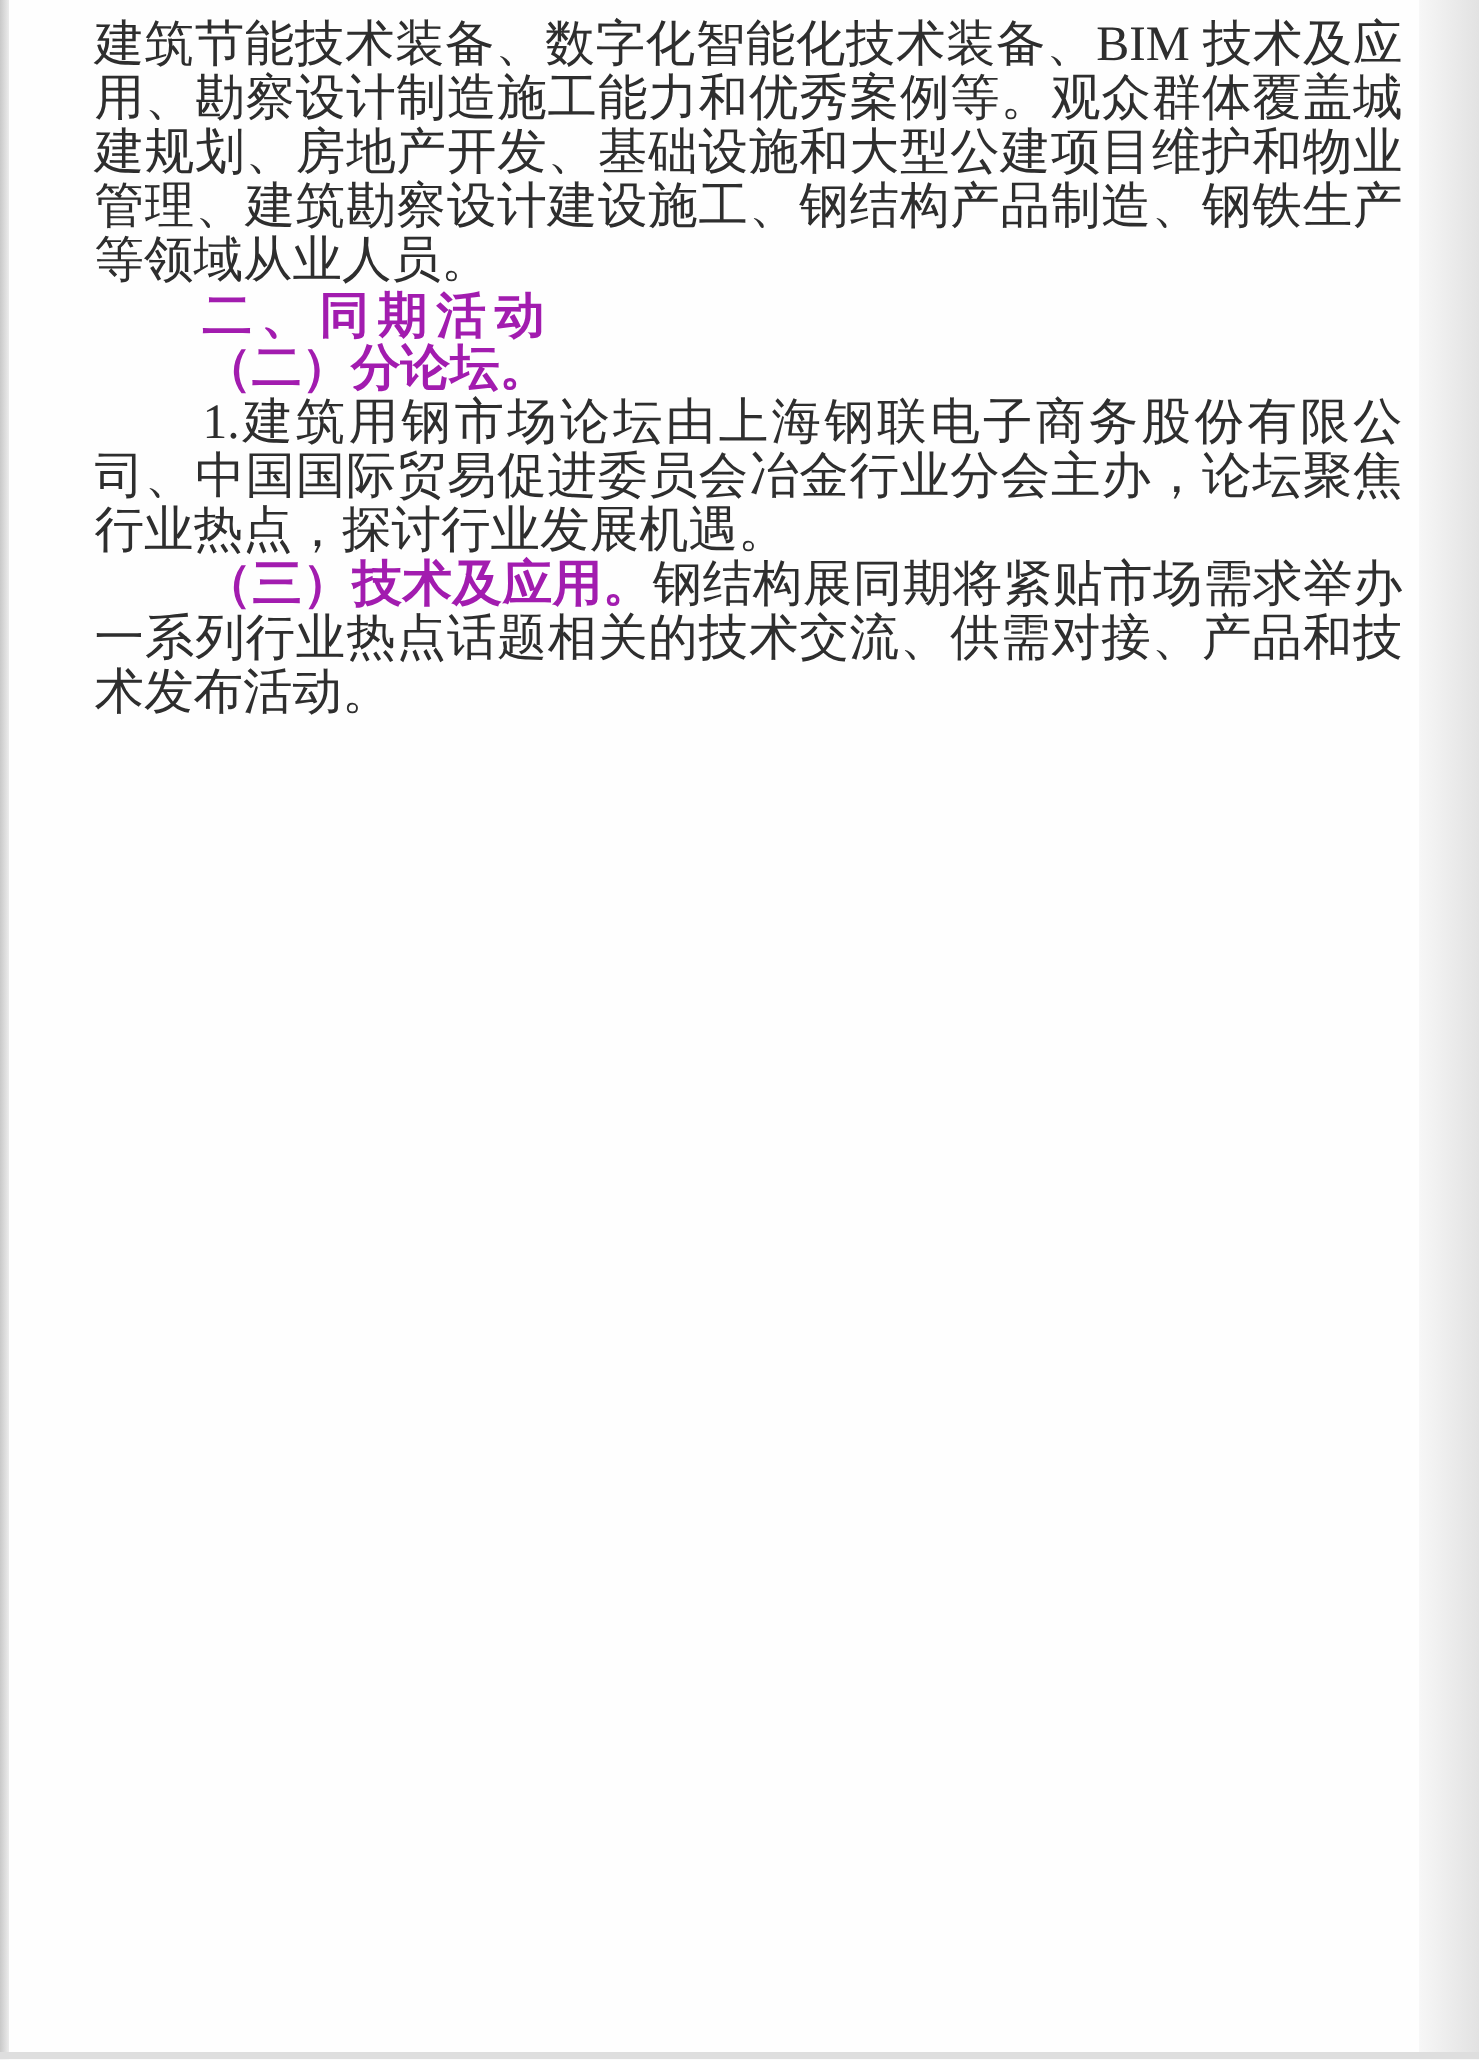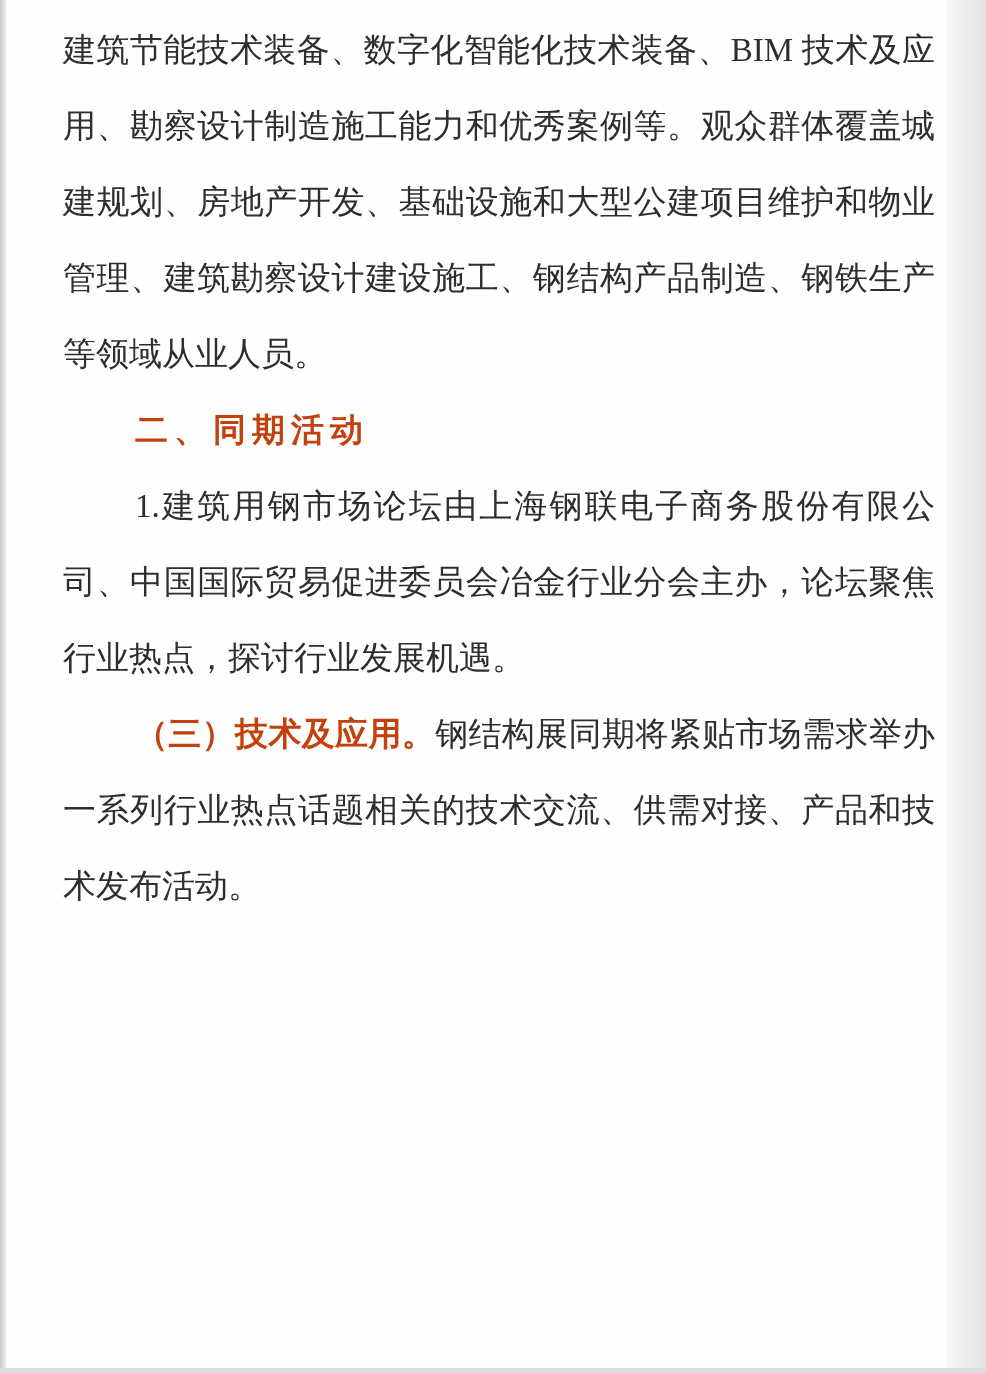--- a/index.html
+++ b/index.html
@@ -37,47 +37,48 @@
   }
   .content {
     position: absolute;
     left: 63px;
     top: 12px;
     width: 872px;
   }
   .para {
     margin: 0;
     font-size: 33px;
-    line-height: 76px;
+    line-height: 36px;
     text-align: justify;
     text-justify: inter-character;
     word-break: break-all;
     color: #2e2e2e;
   }
   .para.indent {
     text-indent: 72px;
   }
   .para .seg-bold {
     font-weight: 700;
-    color: #c2410c;
+    color: #a21caf;
   }
   .para.heading {
     font-family: "Liberation Sans", "DejaVu Sans", sans-serif;
     font-weight: 700;
     letter-spacing: 6px;
     color: #161616;
     text-align: left;
   }
 </style>
 </head>
 <body>
 
 <div class="page">
   <div class="content" id="doc-content">
       <p class="para"><span class="seg-regular">建筑节能技术装备、数字化智能化技术装备、BIM 技术及应用、勘察设计制造施工能力和优秀案例等。观众群体覆盖城建规划、房地产开发、基础设施和大型公建项目维护和物业管理、建筑勘察设计建设施工、钢结构产品制造、钢铁生产等领域从业人员。</span></p>
       <p class="para indent heading"><span class="seg-bold">二、同期活动</span></p>
+      <p class="para indent"><span class="seg-bold">（二）分论坛。</span></p>
       <p class="para indent"><span class="seg-regular">1.建筑用钢市场论坛由上海钢联电子商务股份有限公司、中国国际贸易促进委员会冶金行业分会主办，论坛聚焦行业热点，探讨行业发展机遇。</span></p>
       <p class="para indent"><span class="seg-bold">（三）技术及应用。</span><span class="seg-regular">钢结构展同期将紧贴市场需求举办一系列行业热点话题相关的技术交流、供需对接、产品和技术发布活动。</span></p>
     </div>
   <div class="gutter-left"></div>
   <div class="gutter-right"></div>
   <div class="gutter-bottom"></div>
 </div>
 
 </body></html>

